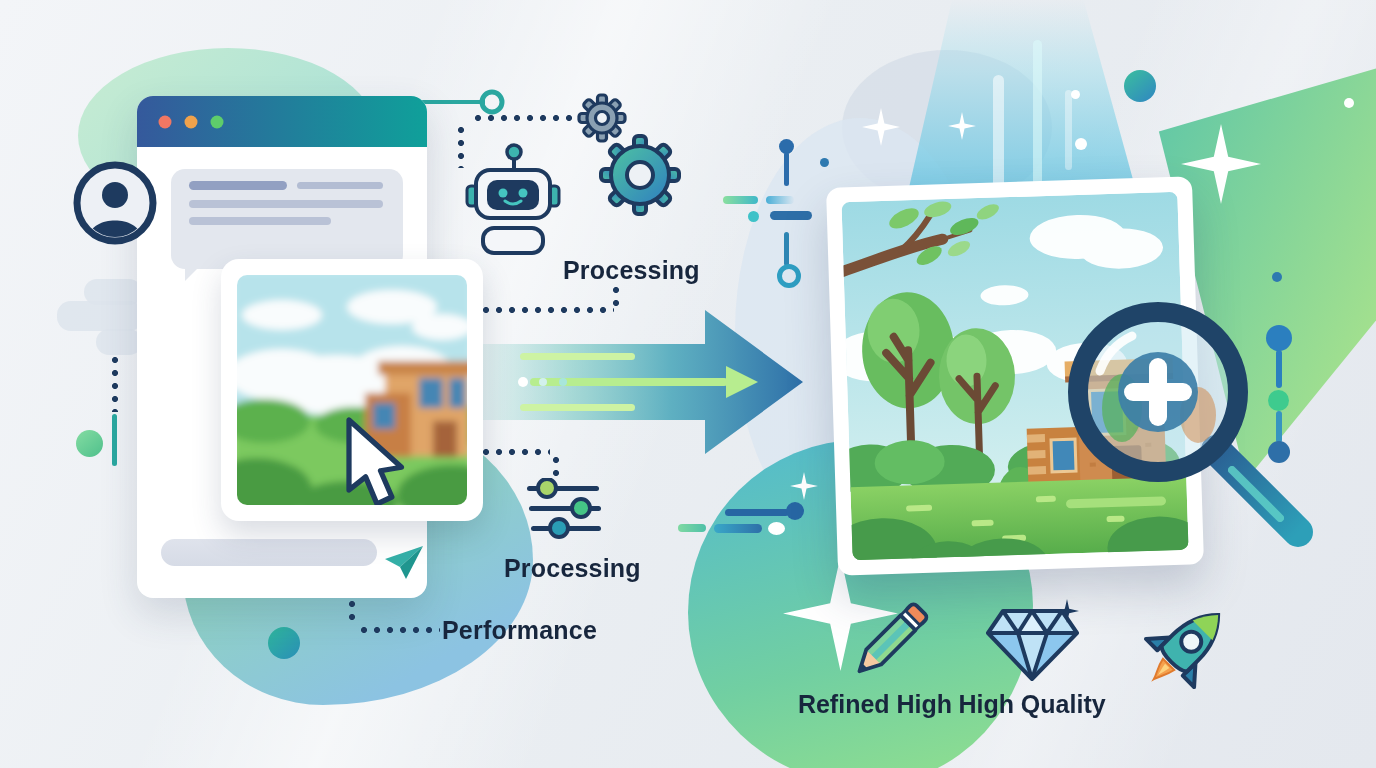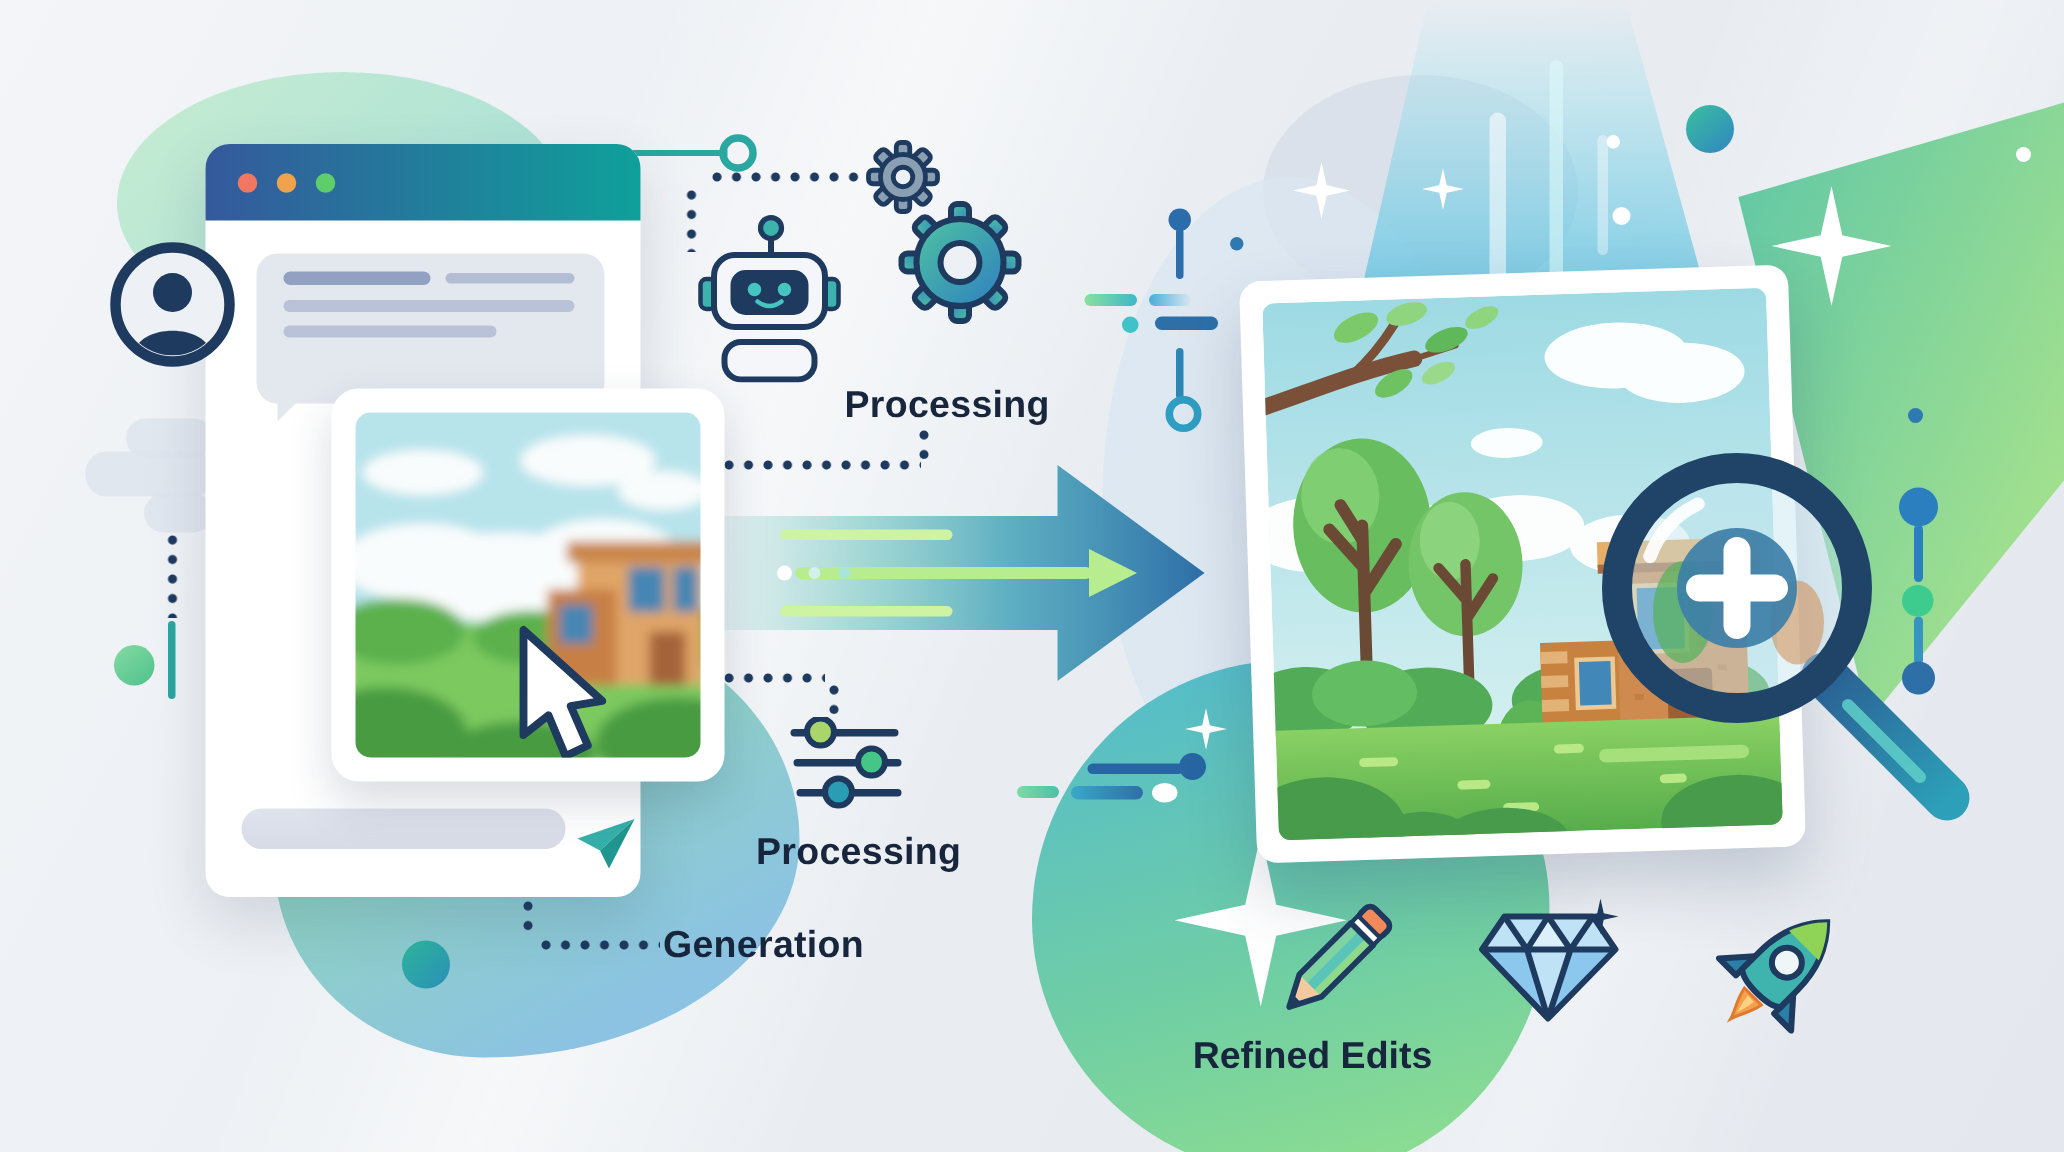--- a/index.html
+++ b/index.html
@@ -403,21 +403,21 @@
     <ellipse cx="82" cy="128" rx="20" ry="34" fill="#58b25c" opacity=".75"></ellipse>
     <ellipse cx="158" cy="135" rx="18" ry="28" fill="#cf8b4f" opacity=".55"></ellipse>
     <circle cx="118" cy="112" r="40" fill="#3d7fa8" opacity=".92"></circle>
     <rect x="84" y="103" width="68" height="18" rx="9" fill="#ffffff"></rect>
     <rect x="109" y="78" width="18" height="68" rx="9" fill="#ffffff"></rect>
     <path d="M60,91 A62,62 0 0 1 92,56" fill="none" stroke="#ffffff" stroke-width="9" stroke-linecap="round" opacity=".9"></path>
   </svg>
 
   <div class="abs label" style="left:563px;top:256px;">Processing</div>
   <div class="abs label" style="left:504px;top:554px;">Processing</div>
-  <div class="abs label" style="left:442px;top:616px;">Generation</div>
+  <div class="abs label" style="left:442px;top:616px;">Performance</div>
 
   <svg class="abs z6" style="left:838px;top:593px;" width="105" height="105" viewBox="0 0 110 105">
     <g transform="rotate(45 55 47)">
       <rect x="44" y="2" width="22" height="14" rx="5" fill="#f08a5a" stroke="#1e3a5f" stroke-width="4"></rect>
       <rect x="44" y="14" width="22" height="8" fill="#ffffff" stroke="#1e3a5f" stroke-width="3"></rect>
       <rect x="44" y="21" width="8" height="51" fill="#7ed3a0"></rect>
       <rect x="52" y="21" width="7" height="51" fill="#5bc4b8"></rect>
       <rect x="59" y="21" width="7" height="51" fill="#8fd98f"></rect>
       <polygon points="44,72 66,72 55,93" fill="#f5c9a0"></polygon>
       <polygon points="51,85 59,85 55,93" fill="#1e3a5f"></polygon>
@@ -440,15 +440,16 @@
       <path d="M34,56 L18,74 L34,74 Z" fill="#2a7fa8" stroke="#1e3a5f" stroke-width="4" stroke-linejoin="round"></path>
       <path d="M70,56 L86,74 L70,74 Z" fill="#2a7fa8" stroke="#1e3a5f" stroke-width="4" stroke-linejoin="round"></path>
       <path d="M44,76 C46,86 50,90 52,97 C54,90 58,86 60,76 Z" fill="#f5a04d" stroke="#e07b2e" stroke-width="2"></path>
       <path d="M49,78 C50,84 51,87 52,91 C53,87 54,84 55,78 Z" fill="#fdd27e"></path>
       <path d="M52,6 C64,18 70,34 70,52 L70,68 C64,74 40,74 34,68 L34,52 C34,34 40,18 52,6 Z" fill="#3fb3ae" stroke="#1e3a5f" stroke-width="4"></path>
       <path d="M52,6 C58,12 63,20 66,28 L38,28 C41,20 46,12 52,6 Z" fill="#8fd457"></path>
       <circle cx="52" cy="44" r="10" fill="#eef6f8" stroke="#1e3a5f" stroke-width="4"></circle>
     </g>
   </svg>
 
-  <div class="abs feat-label" style="left:790px;top:690px;">Refined Edits</div>
+  <div class="abs feat-label" style="left:790px;top:690px;">Refined High</div>
+  <div class="abs feat-label" style="left:947px;top:690px;">High Quality</div>
 
 </div>
 
 </body></html>

